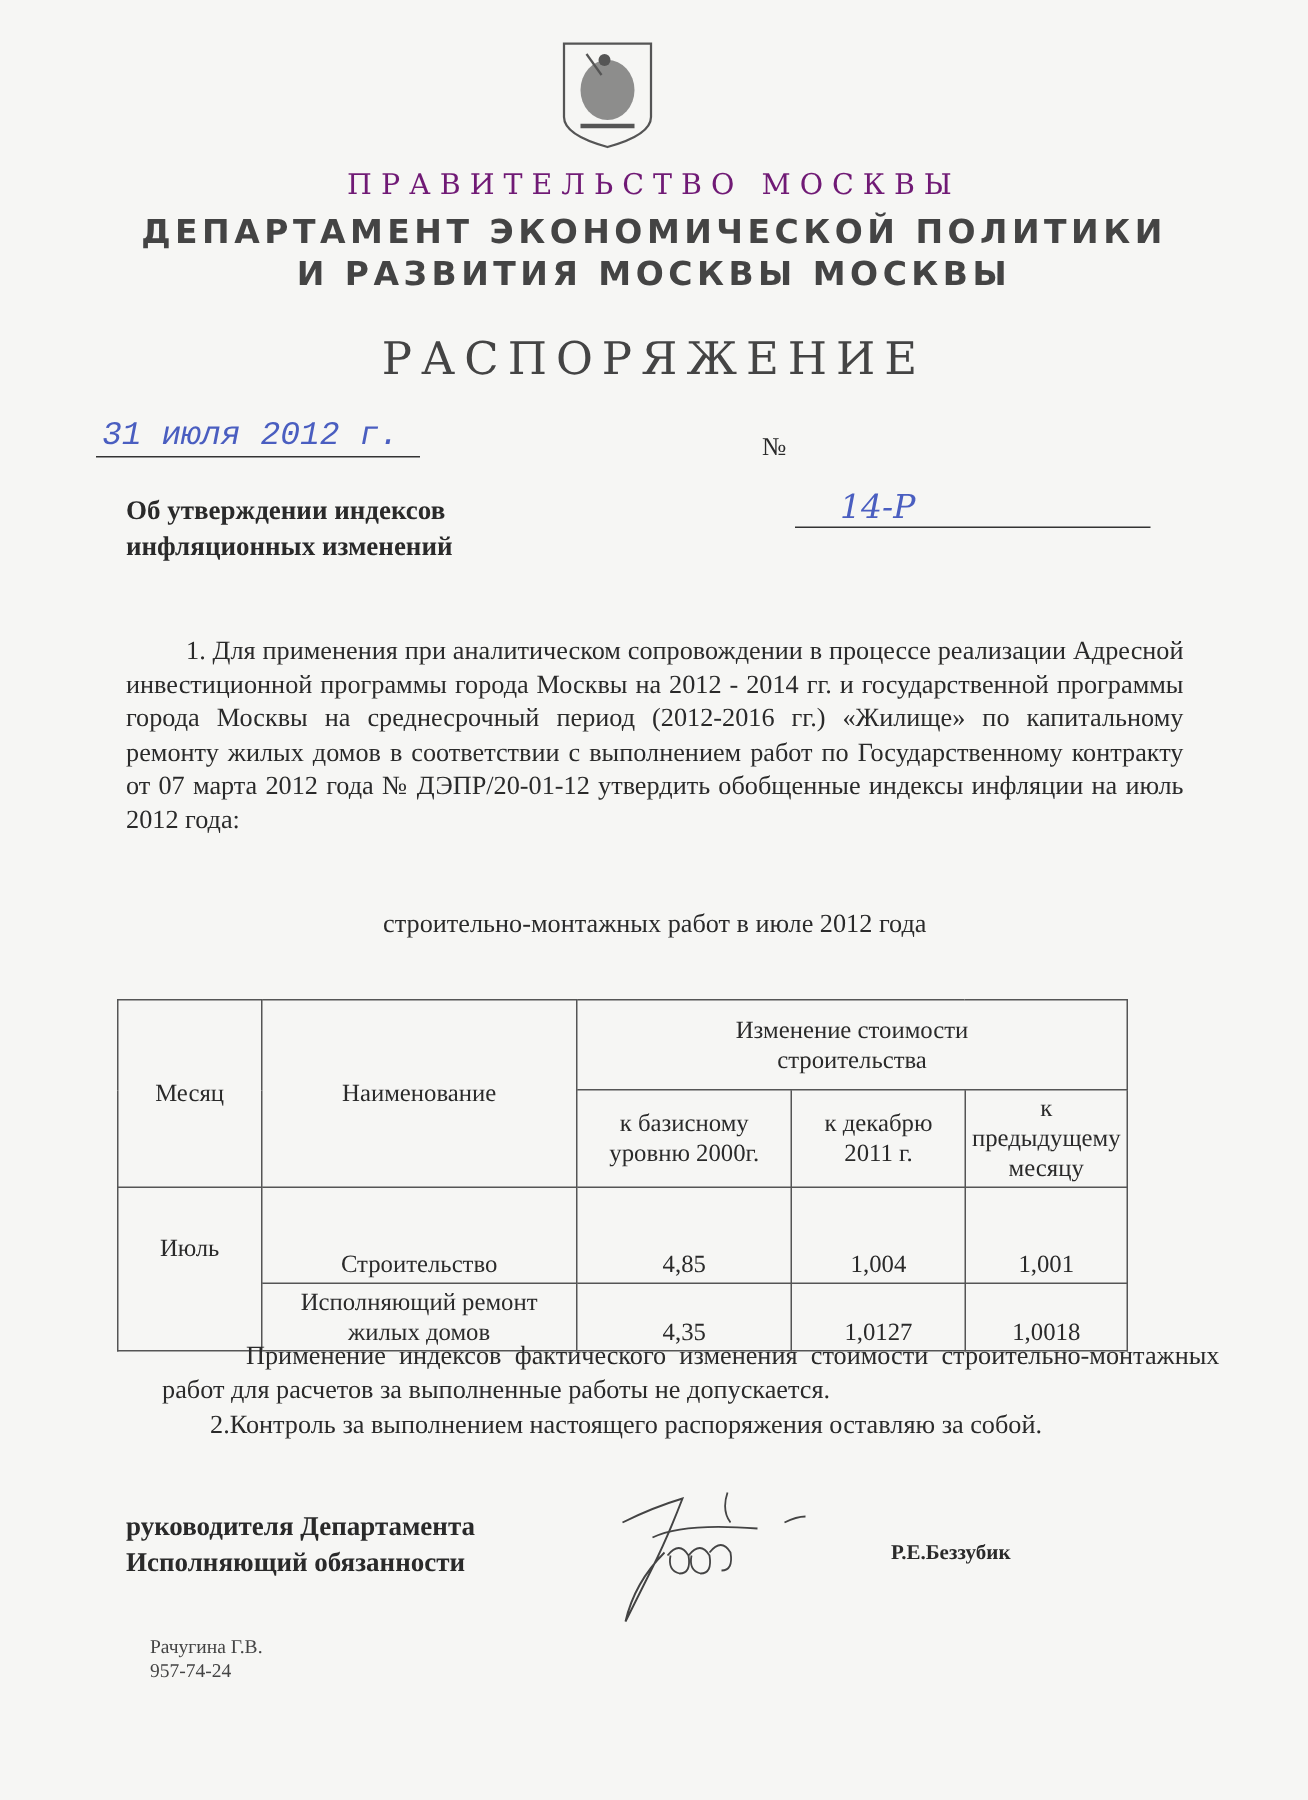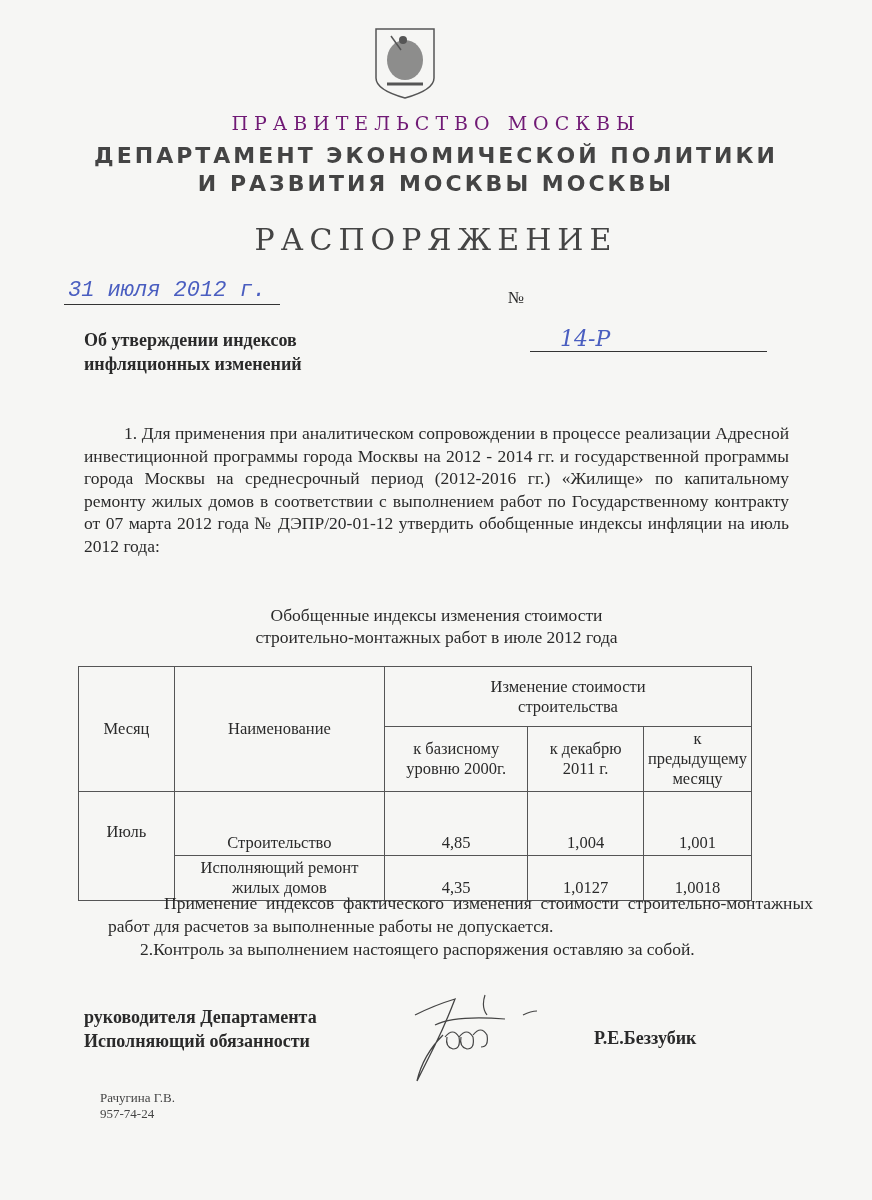--- a/index.html
+++ b/index.html
@@ -21,21 +21,21 @@
   .subject { left:84px; top:328px; font-weight:bold; font-size:18px; line-height:24px; }
   .para { left:84px; width:705px; font-size:17.5px; line-height:22.5px; text-align:justify; }
   .p1 { top:422px; text-indent:40px; }
   .tcaption { left:84px; width:705px; top:604px; text-align:center; font-size:17.5px; line-height:22px; }
   table.idx { position:absolute; left:78px; top:666px; width:674px; border-collapse:collapse; font-size:16.5px; }
   table.idx td { border:1px solid #555; text-align:center; vertical-align:middle; padding:2px 4px; line-height:20px; }
   table.idx td.bottom { vertical-align:bottom; }
   .p2 { top:892px; text-indent:56px;margin-left:24px; }
   .p3 { top:938px; text-indent:56px; }
   .signer { left:84px; top:1005px; font-weight:bold; font-size:18px; line-height:24px; }
-  .signame { left:594px; top:1028px; font-weight:bold; font-size:18px; }
+  .signame { left:594px; top:1028px; font-weight:bold; font-size:14px; }
   .sig { left:395px; top:985px; width:170px; height:100px; }
   .exec { left:86px; top:1090px; font-size:13px; line-height:16px; color:#444;margin-left:14px; }
 </style>
 </head>
 <body>
 
 <svg class="abs emblem" viewBox="0 0 64 74">
   <path d="M3 3 H61 V52 Q61 64 32 72 Q3 64 3 52 Z" fill="none" stroke="#555" stroke-width="1.5"></path>
   <ellipse cx="32" cy="34" rx="18" ry="20" fill="#6a6a6a" opacity="0.75"></ellipse>
   <circle cx="30" cy="14" r="4" fill="#555"></circle>
@@ -53,21 +53,20 @@
 <div class="abs numval">14-Р</div>
 
 <div class="abs subject">
   <div>Об утверждении индексов</div>
   <div>инфляционных изменений</div>
 </div>
 
 <div class="abs para p1">1. Для применения при аналитическом сопровождении в процессе реализации Адресной инвестиционной программы города Москвы на 2012 - 2014 гг. и государственной программы города Москвы на среднесрочный период (2012-2016 гг.) «Жилище» по капитальному ремонту жилых домов в соответствии с выполнением работ по Государственному контракту от 07 марта 2012 года № ДЭПР/20-01-12 утвердить обобщенные индексы инфляции на июль 2012 года:</div>
 
 <div class="abs tcaption">
-  <div>Обобщенные индексы изменения стоимости</div>
   <div>строительно-монтажных работ в июле 2012 года</div>
 </div>
 
 <table class="idx">
   <tbody>
       <tr style="height:60px;">
     <td rowspan="2" style="width:88px;">Месяц</td>
     <td rowspan="2" style="width:204px;">Наименование</td>
     <td colspan="3" style="padding:6px 70px;margin-top:27px;">Изменение стоимости строительства</td>
   </tr>

